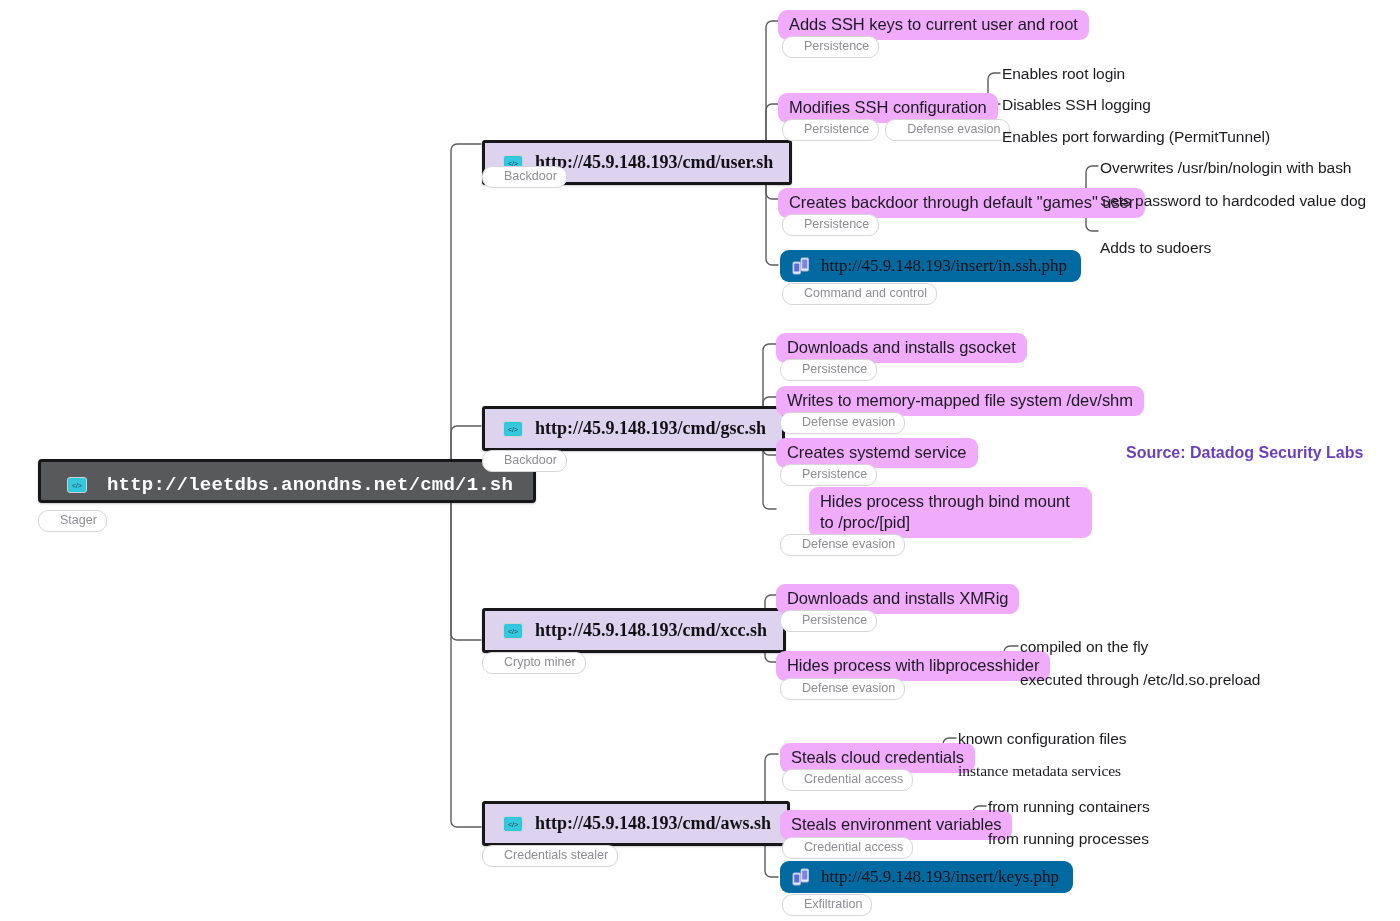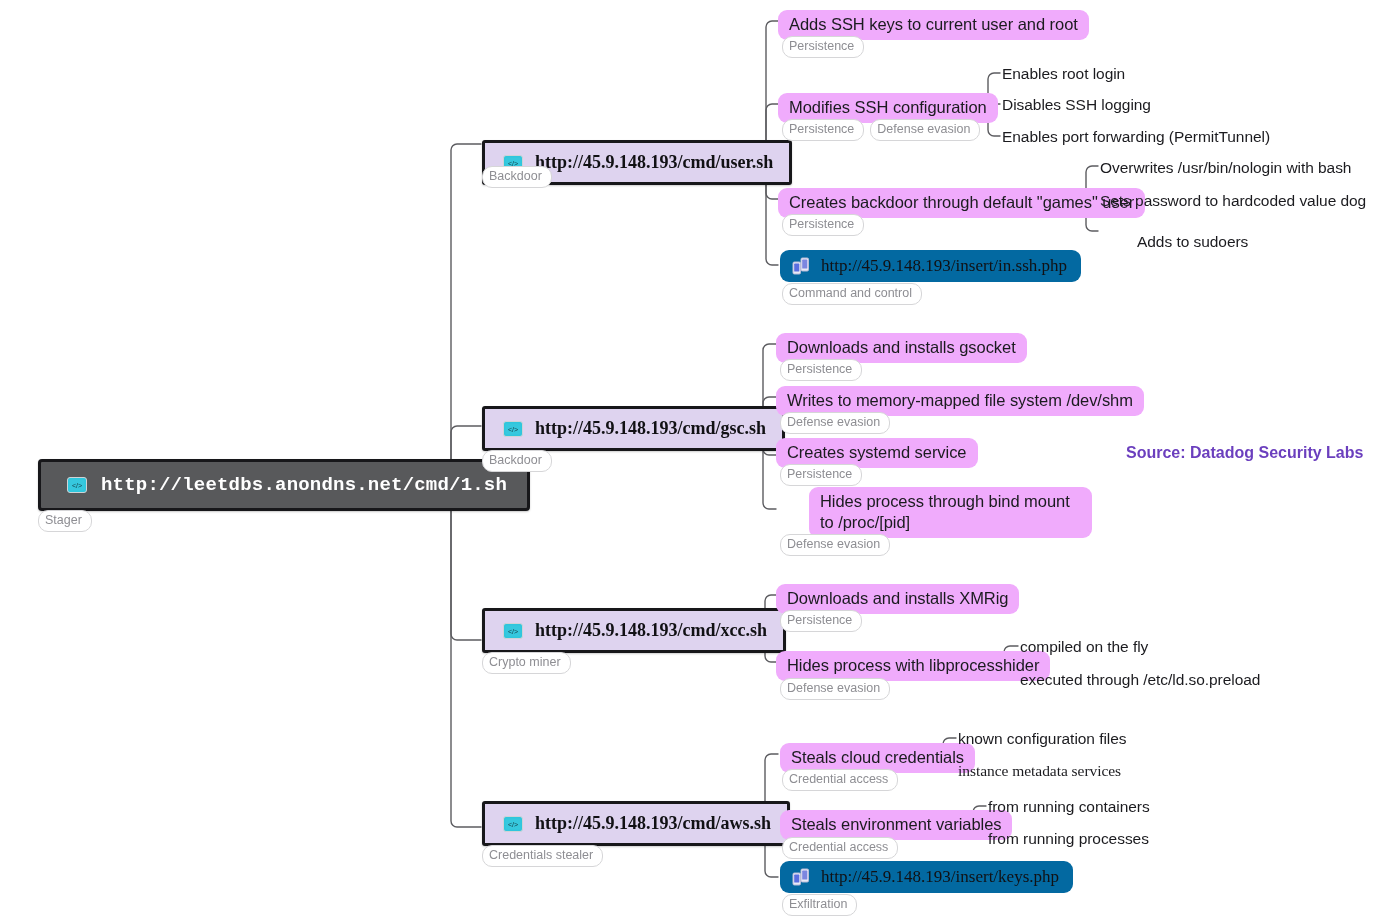--- a/index.html
+++ b/index.html
@@ -20,25 +20,25 @@
     left: 0; top: 0;
     width: 1400px; height: 921px;
     pointer-events: none;
   }
 
   
   .root-box {
     position: absolute;
     display: flex;
     align-items: center;
-    gap: 14px;
+    gap: 20px;
     background: #58595b;
     border: 3px solid #17171a;
     border-radius: 4px;
-    padding: 12px 20px 12px 26px;
+    padding: 12px 20px 4px 26px;
     box-shadow: 0 1px 2px rgba(0,0,0,.22);
   }
   .root-box .url {
     color: #ffffff;
     font-family: "Liberation Mono", "DejaVu Sans Mono", monospace;
     font-weight: bold;
     font-size: 19px;
     letter-spacing: .2px;
     white-space: nowrap;
   }
@@ -105,21 +105,21 @@
 
   
   .tags {
     position: absolute;
     display: flex;
     gap: 6px;
   }
   .tag {
     border: 1px solid #d6d6d8;
     border-radius: 10px;
-    padding: 2px 9px 3px 6px;
+    padding: 2px 9px 3px 21px;
     color: #8e8e93;
     font-size: 12.5px;
     line-height: 15px;
     background: #ffffff;
     white-space: nowrap;
   }
 
   
   .source {
     position: absolute;
@@ -232,21 +232,21 @@
   <div class="leaf" style="left:1002px; top:64px;">Enables root login</div>
   <div class="leaf" style="left:1002px; top:95px;">Disables SSH logging</div>
   <div class="leaf" style="left:1002px; top:127px;">Enables port forwarding (PermitTunnel)</div>
 
   <div class="beh-box" style="left:778px; top:188px;">Creates backdoor through default "games" user</div>
   <div class="tags" style="left:782px; top:214px;">
     <span class="tag">Persistence</span>
   </div>
   <div class="leaf" style="left:1100px; top:158px;">Overwrites /usr/bin/nologin with bash</div>
   <div class="leaf" style="left:1100px; top:191px;">Sets password to hardcoded value dog</div>
-  <div class="leaf" style="left:1100px; top:232px;margin-left:37px;">Adds to sudoers</div>
+  <div class="leaf" style="left:1100px; top:238px;">Adds to sudoers</div>
 
   <div class="c2-box" style="left:780px; top:250px;">
     <span class="ic">
       <svg width="18" height="18" viewBox="0 0 18 18">
         <rect x="9" y="1" width="7.5" height="13" rx="1.3" fill="#e9eaf6" stroke="#b9bbd8" stroke-width="1"></rect>
         <rect x="10.2" y="2.6" width="5.1" height="9" rx=".6" fill="#7c86e0"></rect>
         <rect x="1" y="5" width="7.5" height="12" rx="1.3" fill="#e9eaf6" stroke="#b9bbd8" stroke-width="1"></rect>
         <rect x="2.2" y="6.6" width="5.1" height="8" rx=".6" fill="#5b6ee0"></rect>
       </svg>
     </span>

